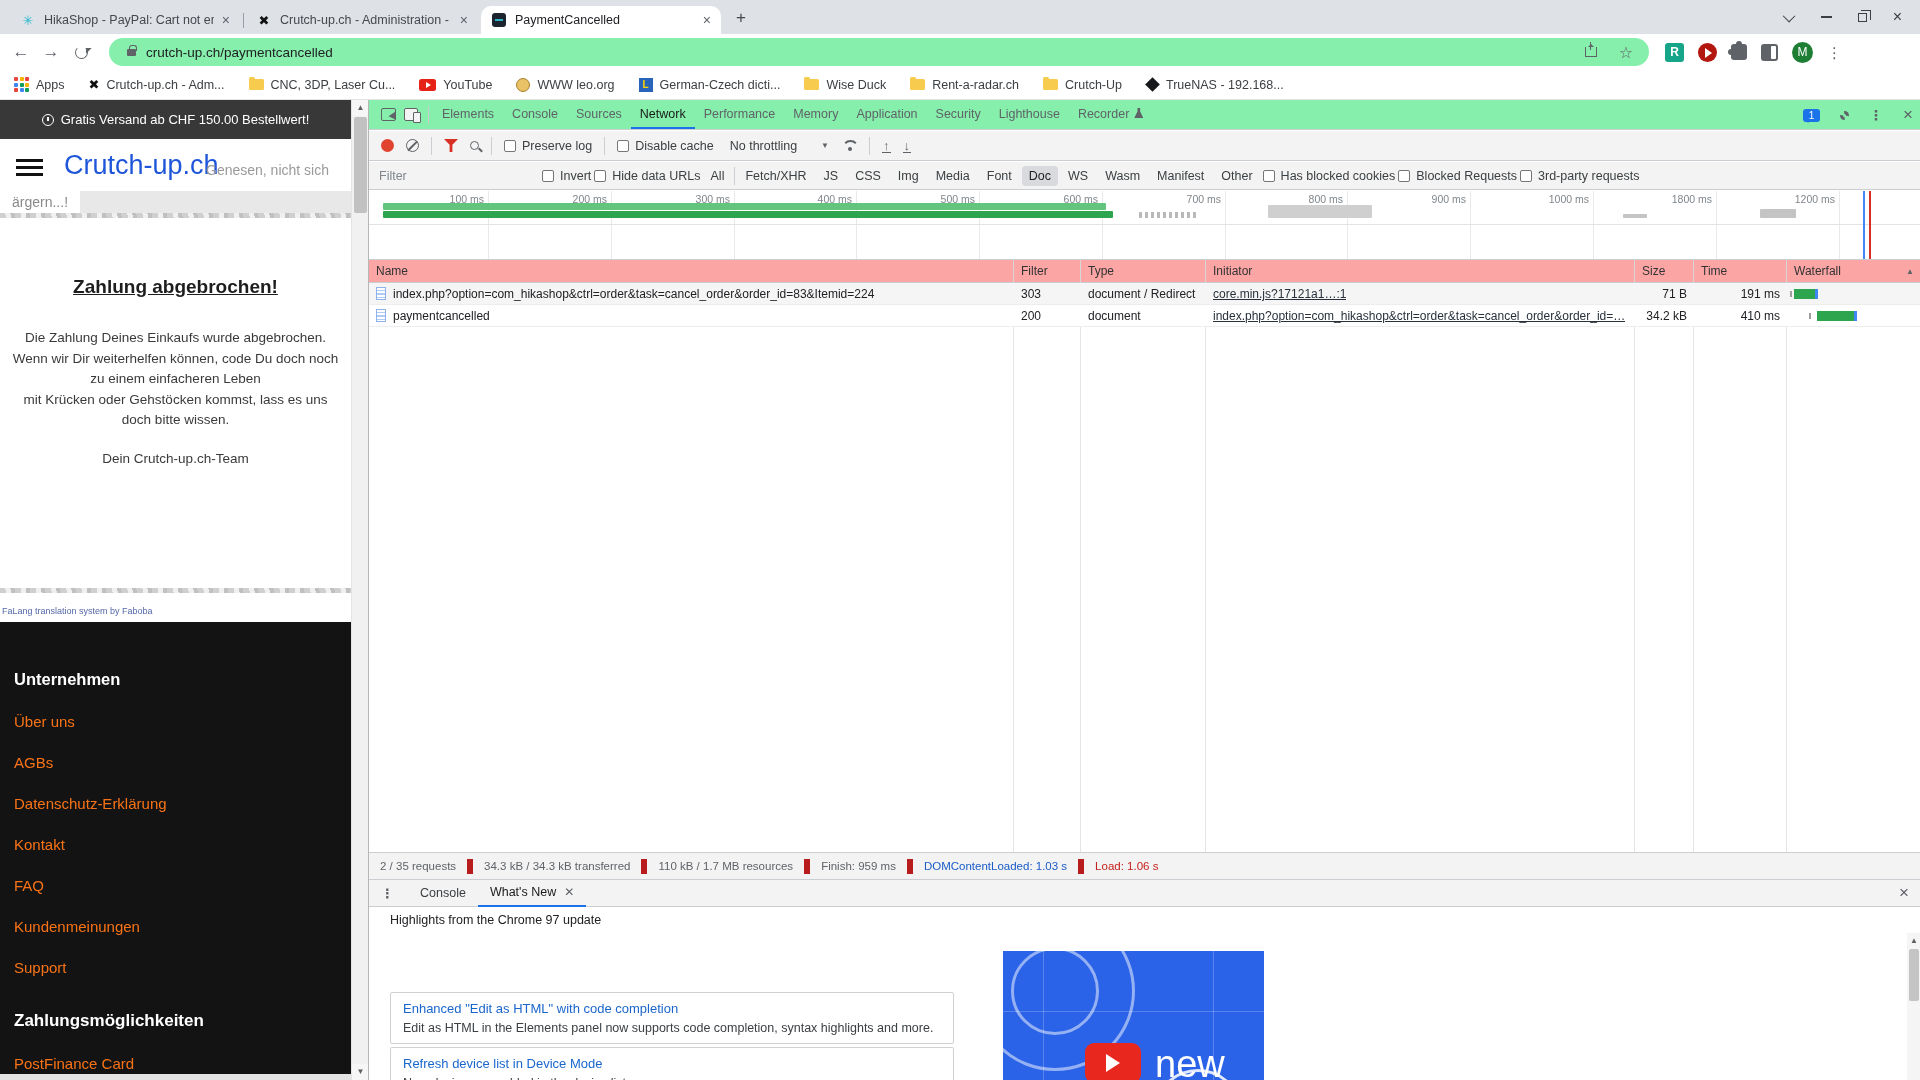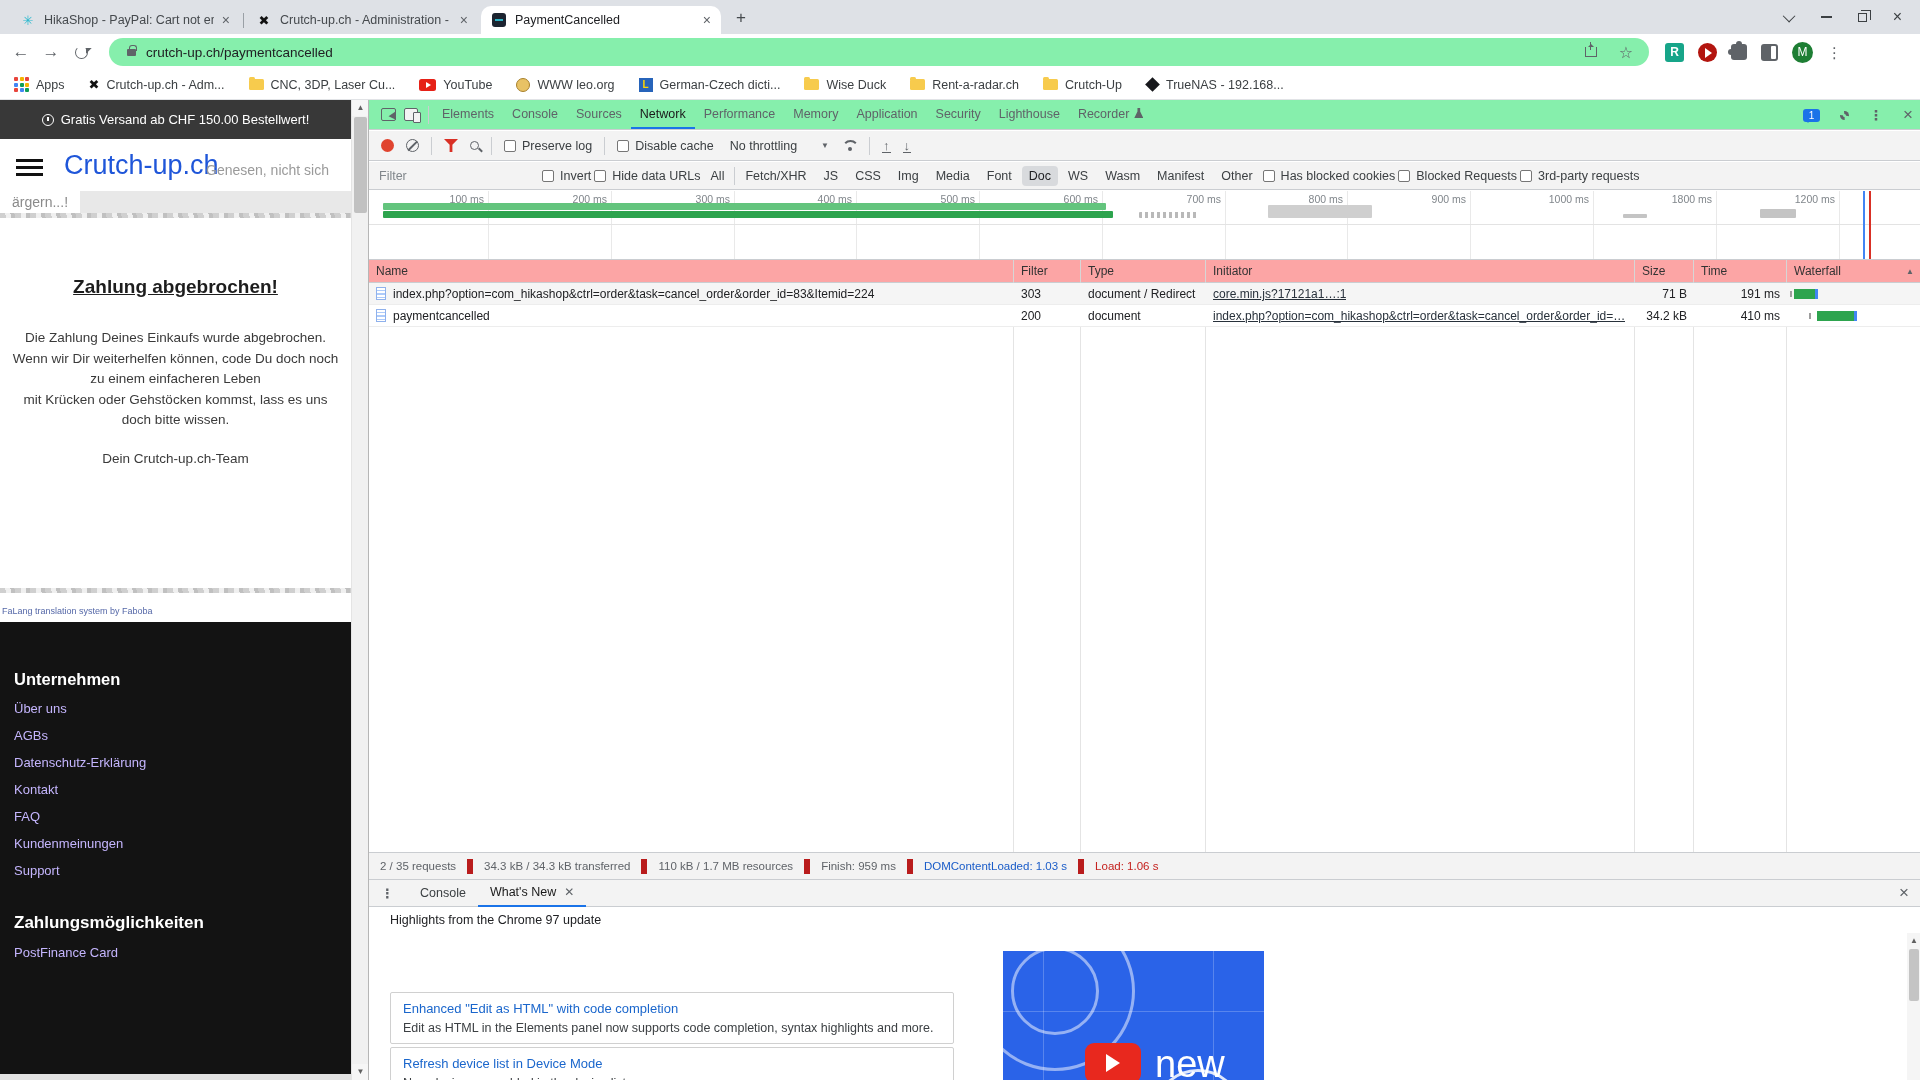--- a/index.html
+++ b/index.html
@@ -73,21 +73,21 @@
   .gray-strip .white-box { position:absolute; left:0; top:0; width:80px; height:22px; background:#fff; }
   .site-tagline2 { position:absolute; left:12px; top:3px; font-size:14px; color:#8a8a8a; }
   .torn { position:absolute; left:0; width:351px; height:5px; background:repeating-linear-gradient(80deg,#c7c7c7 0 6px,#ededed 6px 11px,#b5b5b5 11px 15px); opacity:.85; }
   .site-main { position:absolute; left:0; top:118px; width:351px; text-align:center; }
   .site-heading { margin-top:58px; font-size:19px; font-weight:bold; color:#1d1d1d; text-decoration:underline; }
   .site-par { margin-top:30px; font-size:13.5px; color:#3a3a3a; line-height:20.5px; }
   .site-sign { margin-top:20px; font-size:13.5px; color:#3a3a3a; }
   .falang { position:absolute; left:2px; top:506px; font-size:9px; color:#5568a8; }
   .site-footer { position:absolute; left:0; top:522px; width:351px; height:458px; background:#131313; padding:48px 14px 0 14px; }
   .f-head { font-size:16.5px; font-weight:bold; color:#fff; }
-  .f-link { font-size:13px; color:#c4b5fd; margin-top:12px; }
+  .f-link { font-size:15px; color:#f97316; margin-top:24px; }
   .f-head2 { font-size:17px; font-weight:bold; color:#fff; margin-top:35px; }
   .site-bottom-strip { position:absolute; left:0; top:974px; width:351px; height:6px; background:#e3e3e3; }
 
   .site-scroll { position:absolute; left:351px; top:100px; width:17px; height:980px; background:#f1f1f1; border-left:1px solid #e4e4e4; }
   .scroll-arrow { position:absolute; left:0; width:17px; height:16px; color:#606060; font-size:8px; text-align:center; line-height:16px; background:#f6f6f6; }
   .site-thumb { position:absolute; left:2px; top:17px; width:13px; height:96px; background:#c1c1c1; border-radius:2px; }
 
   
   .devtools { position:absolute; left:368px; top:100px; width:1552px; height:980px; background:#fff; border-left:1px solid #b6b6b6; font-size:12px; color:#202124; }
   .dt-tabs { position:absolute; left:0; top:0; width:1552px; height:30px; background:#86efac; border-bottom:1px solid #cacdd1; display:flex; align-items:center; }

